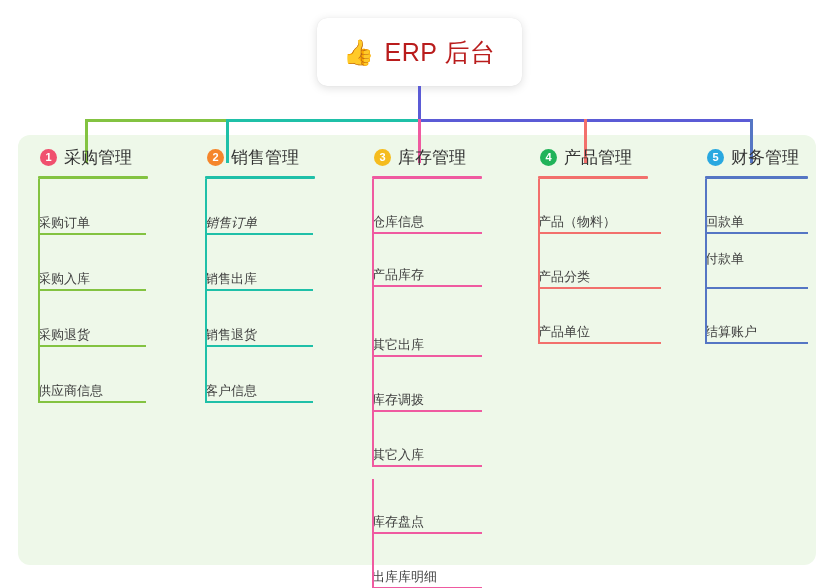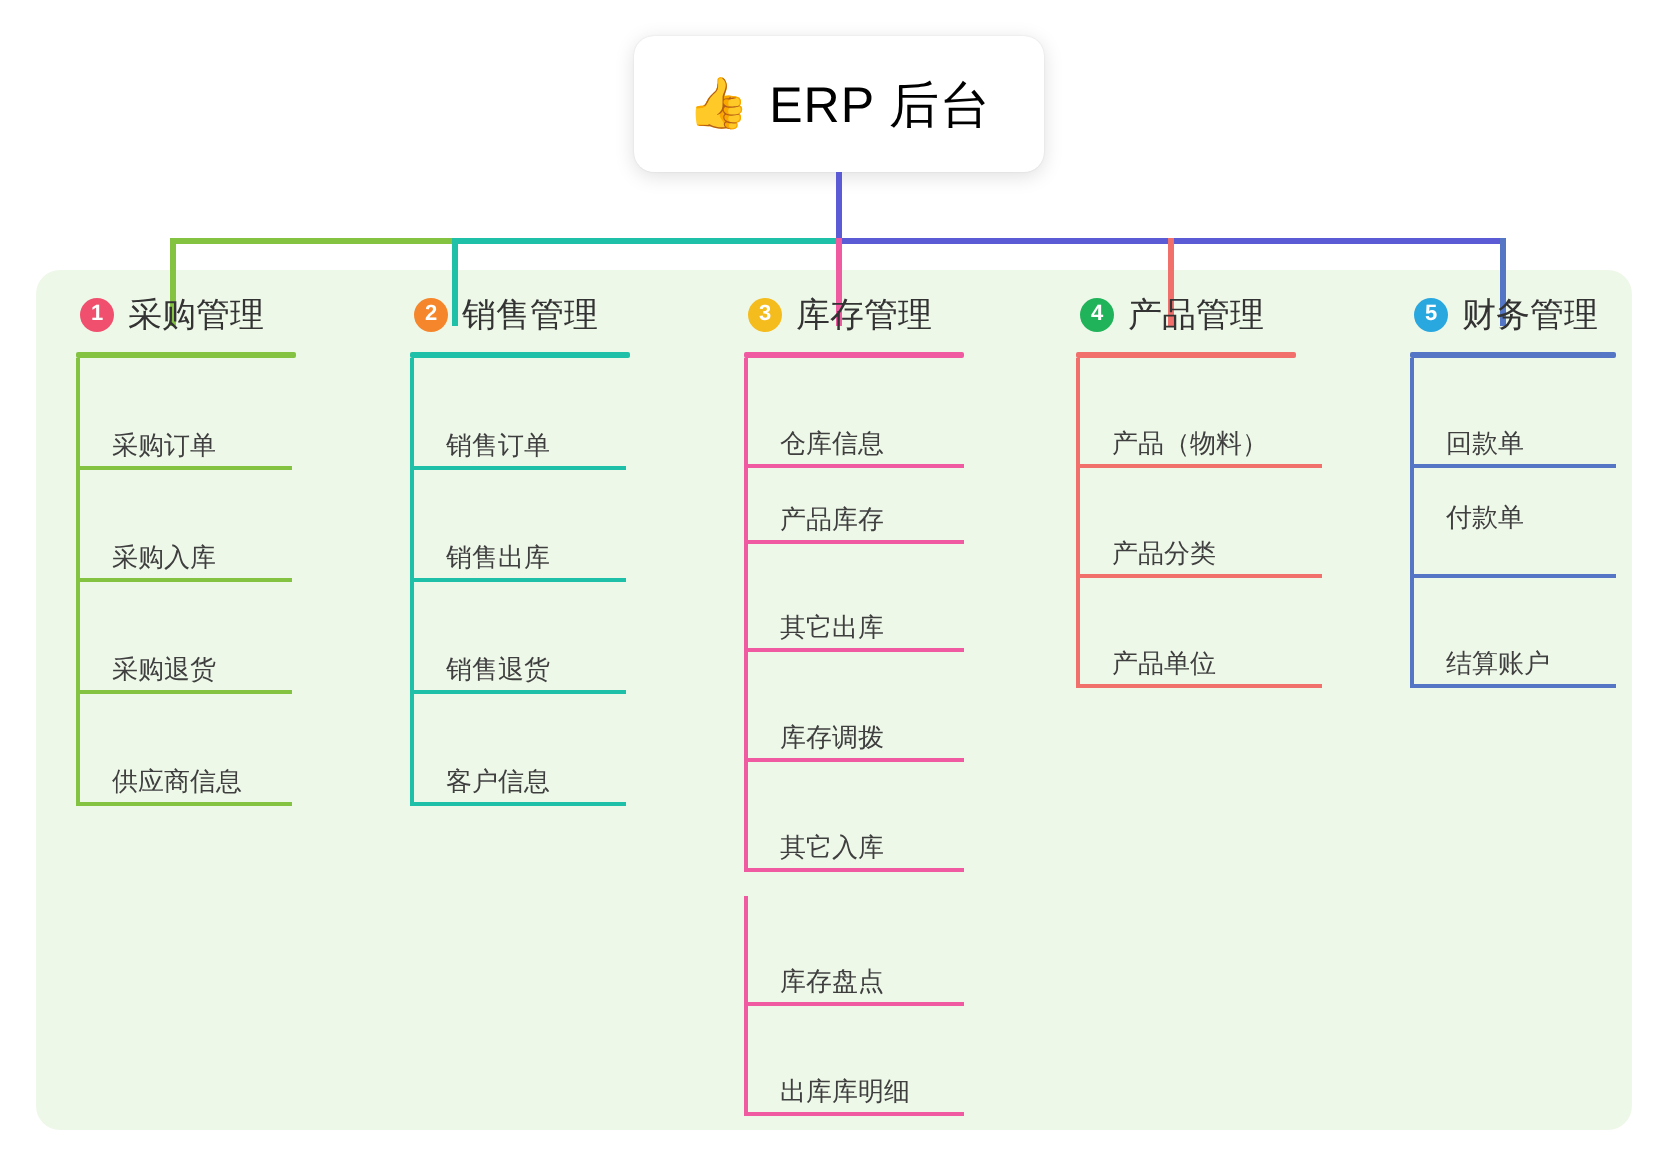--- a/index.html
+++ b/index.html
@@ -34,21 +34,21 @@
     box-sizing: border-box;
   }
   #root-card .root-emoji {
     font-size: 25px;
     line-height: 1;
     display: inline-block;
   }
   #root-card .root-text {
     font-size: 25px;
     letter-spacing: 0.5px;
-    color: #000000;
+    color: #b91c1c;
     white-space: nowrap;
   }
 
   
   .conn {
     position: absolute;
   }
 
   
   #panel {
@@ -99,21 +99,21 @@
   
   .leaves {
     position: relative;
     margin-top: 0px;
   }
   .leaf {
     position: relative;
     box-sizing: border-box;
     display: flex;
     align-items: flex-end;
-    padding-left: 18px;
+    padding-left: 0;
     padding-bottom: 3px;
   }
   .leaf .leaf-label {
     font-size: 13px;
     color: #3f3f3f;
     white-space: nowrap;
     line-height: 1.1;
     padding-bottom: 2px;
   }
   .leaf .spine {
@@ -182,21 +182,21 @@
         </div>
       </div>
     </div>
     <div class="column" style="left: 205px;">
       <div class="col-header">
         <span class="badge" style="background: rgb(245, 134, 43);">2</span>
         <span class="col-title">销售管理</span>
       </div>
       <div class="col-rule" style="width: 110px; background: rgb(31, 192, 168);"></div>
       <div class="leaves">
-        <div class="leaf" style="height: 56px; width: 108px;">
+        <div class="leaf" style="height: 56px; width: 108px; font-style: italic;">
           <div class="spine" style="background: rgb(31, 192, 168);"></div>
           <div class="underline" style="width: 108px; background: rgb(31, 192, 168);"></div>
           <span class="leaf-label">销售订单</span>
         </div>
         <div class="leaf" style="height: 56px; width: 108px;">
           <div class="spine" style="background: rgb(31, 192, 168);"></div>
           <div class="underline" style="width: 108px; background: rgb(31, 192, 168);"></div>
           <span class="leaf-label">销售出库</span>
         </div>
         <div class="leaf" style="height: 56px; width: 108px;">
@@ -216,26 +216,26 @@
         <span class="badge" style="background: rgb(245, 188, 30);">3</span>
         <span class="col-title">库存管理</span>
       </div>
       <div class="col-rule" style="width: 110px; background: rgb(239, 90, 160);"></div>
       <div class="leaves">
         <div class="leaf" style="height: 55px; width: 110px;">
           <div class="spine" style="background: rgb(239, 90, 160);"></div>
           <div class="underline" style="width: 110px; background: rgb(239, 90, 160);"></div>
           <span class="leaf-label">仓库信息</span>
         </div>
-        <div class="leaf" style="height: 38px; width: 110px;">
+        <div class="leaf" style="height: 53px; width: 110px;">
           <div class="spine" style="background: rgb(239, 90, 160);"></div>
           <div class="underline" style="width: 110px; background: rgb(239, 90, 160);"></div>
           <span class="leaf-label">产品库存</span>
         </div>
-        <div class="leaf" style="height: 54px; width: 110px;">
+        <div class="leaf" style="height: 70px; width: 110px;">
           <div class="spine" style="background: rgb(239, 90, 160);"></div>
           <div class="underline" style="width: 110px; background: rgb(239, 90, 160);"></div>
           <span class="leaf-label">其它出库</span>
         </div>
         <div class="leaf" style="height: 55px; width: 110px;">
           <div class="spine" style="background: rgb(239, 90, 160);"></div>
           <div class="underline" style="width: 110px; background: rgb(239, 90, 160);"></div>
           <span class="leaf-label">库存调拨</span>
         </div>
         <div class="leaf" style="height: 55px; width: 110px;">

